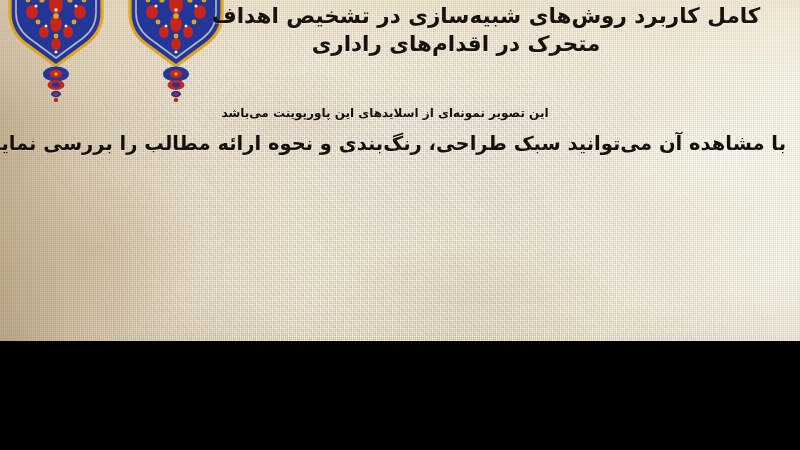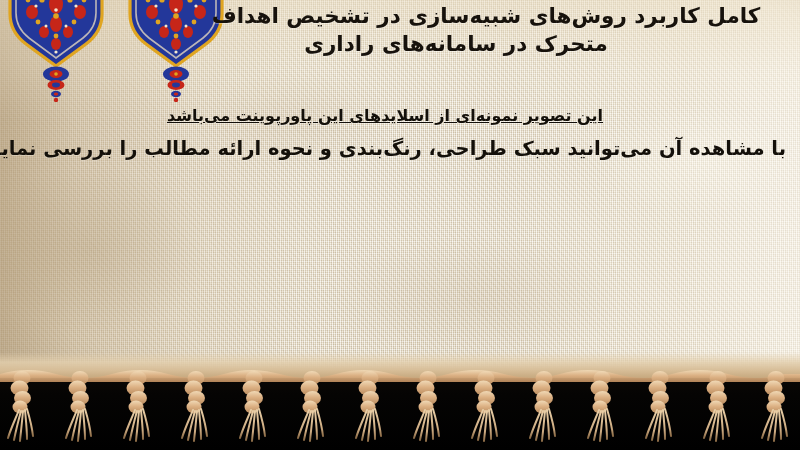--- a/index.html
+++ b/index.html
@@ -2,21 +2,21 @@
 <html lang="fa" dir="rtl"><head>
 <meta charset="utf-8">
 <style>
   html,body{margin:0;padding:0;}
   body{
     width:800px;height:450px;overflow:hidden;
     font-family:"DejaVu Sans","Liberation Sans",sans-serif;
     background:#000;
   }
   #slide{
-    position:relative;width:800px;height:450px;overflow:hidden;
+    position:relative;width:800px;height:341px;overflow:hidden;
     background:#f97316;
   }
 
   
   .cloth{
     position:absolute;inset:0;
     background-color:#e9dec7;
     background-image:
       repeating-linear-gradient(90deg,
         rgba(255,255,255,.55) 0px, rgba(255,255,255,.55) 1px,
@@ -85,21 +85,21 @@
   .title .ln2{padding-right:60px;}
 
   .body-block{
     position:absolute;top:106px;right:14px;width:772px;
     text-align:center;color:#14100a;
   }
   .body-line{
     display:block;font-weight:700;white-space:nowrap;
     text-shadow:0 1px 0 rgba(255,255,255,.26);
   }
-  .bl1{font-size:16px;margin-bottom:12px;padding-right:30px;text-decoration:underline;}
+  .bl1{font-size:12px;margin-bottom:12px;padding-right:30px;}
   .bl2{font-size:19.5px;margin-bottom:12px;}
   .bl3{font-size:19.5px;}
 
   
   .medallion{position:absolute;top:-30px;}
   .med1{left:8px;}
   .med2{left:128px;}
 
   
   .black-band{
@@ -191,21 +191,21 @@
     </defs>
     <use href="#medbody"></use>
   </svg>
 
   <svg class="medallion med2" width="96" height="132" viewBox="0 0 96 132">
     <use href="#medbody"></use>
   </svg>
 
   <div class="title">
     <span class="ln ln1">کامل کاربرد روش‌های شبیه‌سازی در تشخیص اهداف</span>
-    <span class="ln ln2">متحرک در سامانه‌های راداری</span>
+    <span class="ln ln2">متحرک در اقدام‌های راداری</span>
   </div>
 
   <div class="body-block">
     <span class="body-line bl1">این تصویر نمونه‌ای از اسلایدهای این پاورپوینت می‌باشد</span>
     <span class="body-line bl2">با مشاهده آن می‌توانید سبک طراحی، رنگ‌بندی و نحوه ارائه مطالب را بررسی نمایید</span>
   </div>
 
   <div class="black-band"></div>
   <div class="cloth-edge"></div>
 

